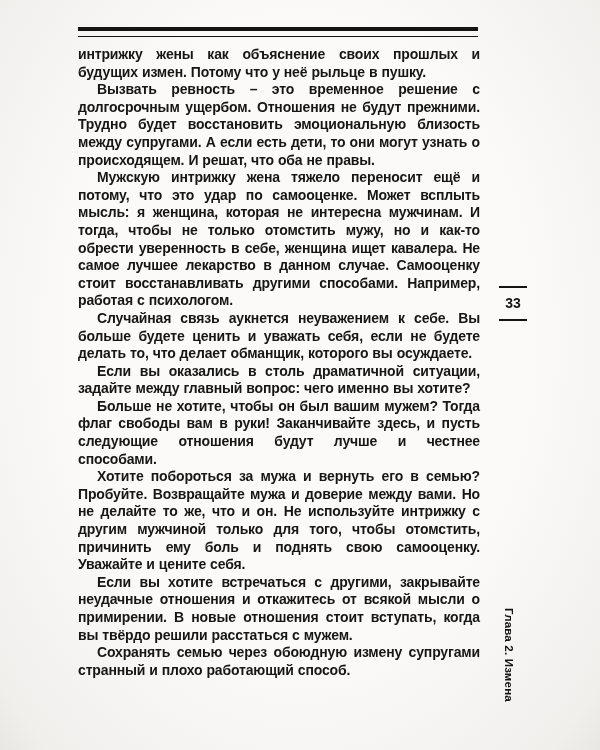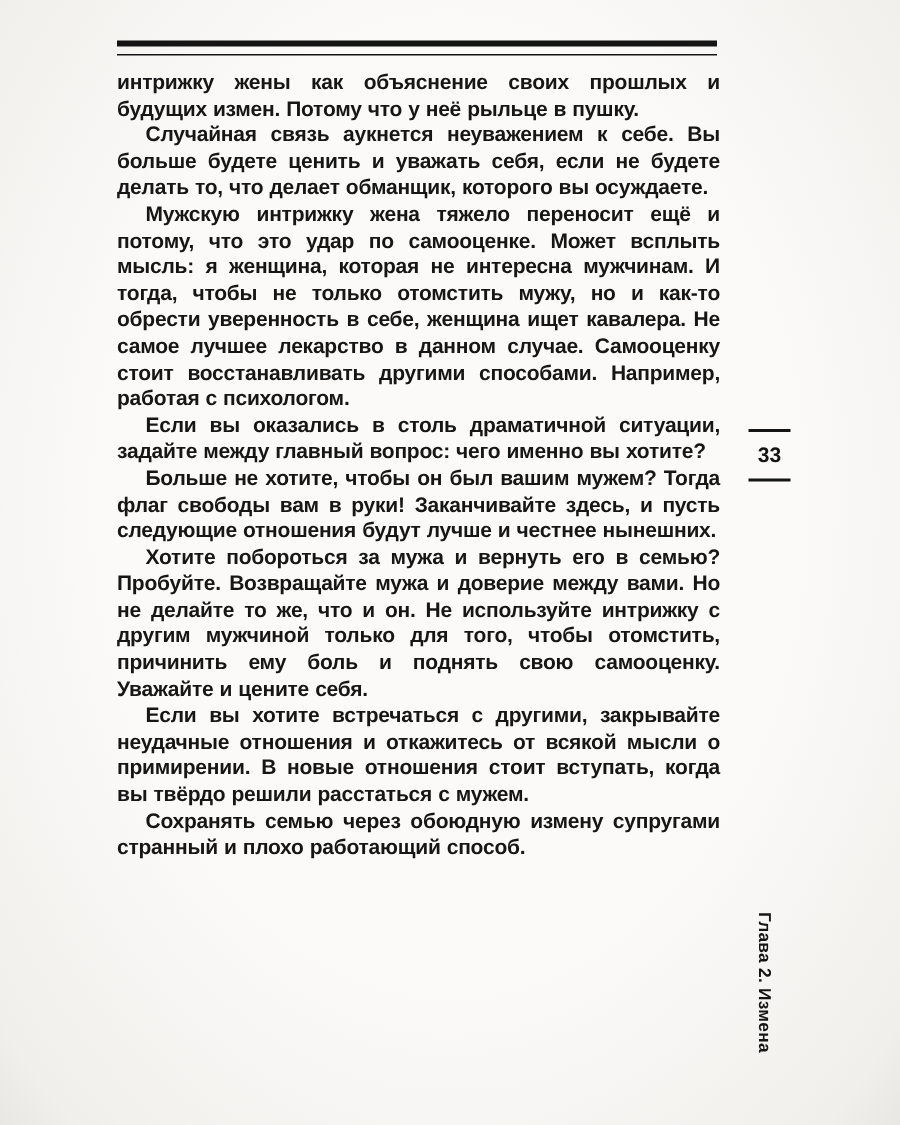--- a/index.html
+++ b/index.html
@@ -76,24 +76,25 @@
 </head>
 <body>
 
 <div class="page">
 
   <div class="rule rule-thick"></div>
   <div class="rule rule-thin"></div>
 
   <div class="text-col">
     <p class="no-indent">интрижку жены как объяснение своих прошлых и будущих измен. Потому что у неё рыльце в пушку.</p>
+    <p>Вызвать ревность – это временное решение с долгосрочным ущербом. Отношения не будут прежними. Трудно будет восстановить эмоциональную близость между супругами. А если есть дети, то они могут узнать о происходящем. И решат, что оба не правы.</p>
+    <p>Мужскую интрижку жена тяжело переносит ещё и потому, что это удар по самооценке. Может всплыть мысль: я женщина, которая не интересна мужчинам. И тогда, чтобы не только отомстить мужу, но и как-то обрести уверенность в себе, женщина ищет кавалера. Не самое лучшее лекарство в данном случае. Самооценку стоит восстанавливать другими способами. Например, работая с психологом.</p>
     <p>Случайная связь аукнется неуважением к себе. Вы больше будете ценить и уважать себя, если не будете делать то, что делает обманщик, которого вы осуждаете.</p>
-    <p>Мужскую интрижку жена тяжело переносит ещё и потому, что это удар по самооценке. Может всплыть мысль: я женщина, которая не интересна мужчинам. И тогда, чтобы не только отомстить мужу, но и как-то обрести уверенность в себе, женщина ищет кавалера. Не самое лучшее лекарство в данном случае. Самооценку стоит восстанавливать другими способами. Например, работая с психологом.</p>
     <p>Если вы оказались в столь драматичной ситуации, задайте между главный вопрос: чего именно вы хотите?</p>
-    <p>Больше не хотите, чтобы он был вашим мужем? Тогда флаг свободы вам в руки! Заканчивайте здесь, и пусть следующие отношения будут лучше и честнее нынешних.</p>
+    <p>Больше не хотите, чтобы он был вашим мужем? Тогда флаг свободы вам в руки! Заканчивайте здесь, и пусть следующие отношения будут лучше и честнее способами.</p>
     <p>Хотите побороться за мужа и вернуть его в семью? Пробуйте. Возвращайте мужа и доверие между вами. Но не делайте то же, что и он. Не используйте интрижку с другим мужчиной только для того, чтобы отомстить, причинить ему боль и поднять свою самооценку. Уважайте и цените себя.</p>
     <p>Если вы хотите встречаться с другими, закрывайте неудачные отношения и откажитесь от всякой мысли о примирении. В новые отношения стоит вступать, когда вы твёрдо решили расстаться с мужем.</p>
     <p>Сохранять семью через обоюдную измену супругами странный и плохо работающий способ.</p>
   </div>
 
   <div class="margin-block">
     <div class="pn-rule"></div>
     <div class="pn-number">33</div>
     <div class="pn-rule"></div>
   </div>

